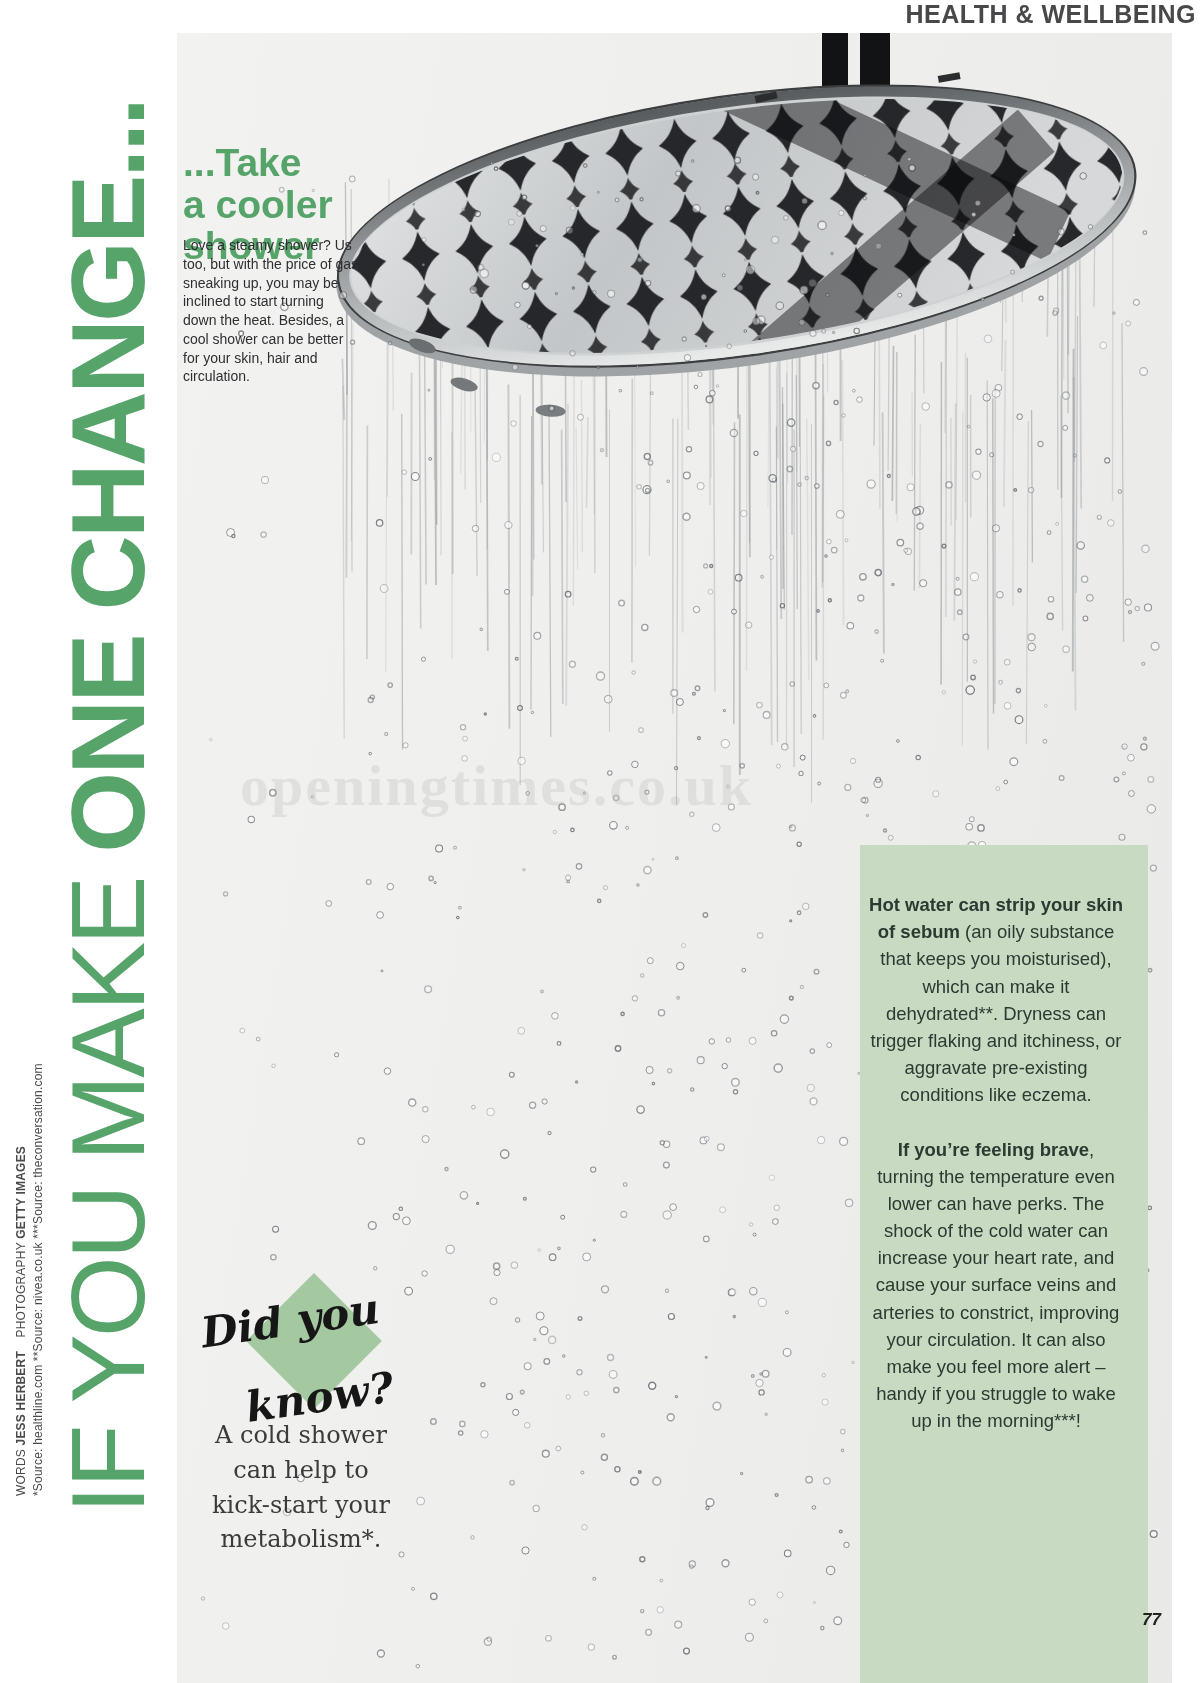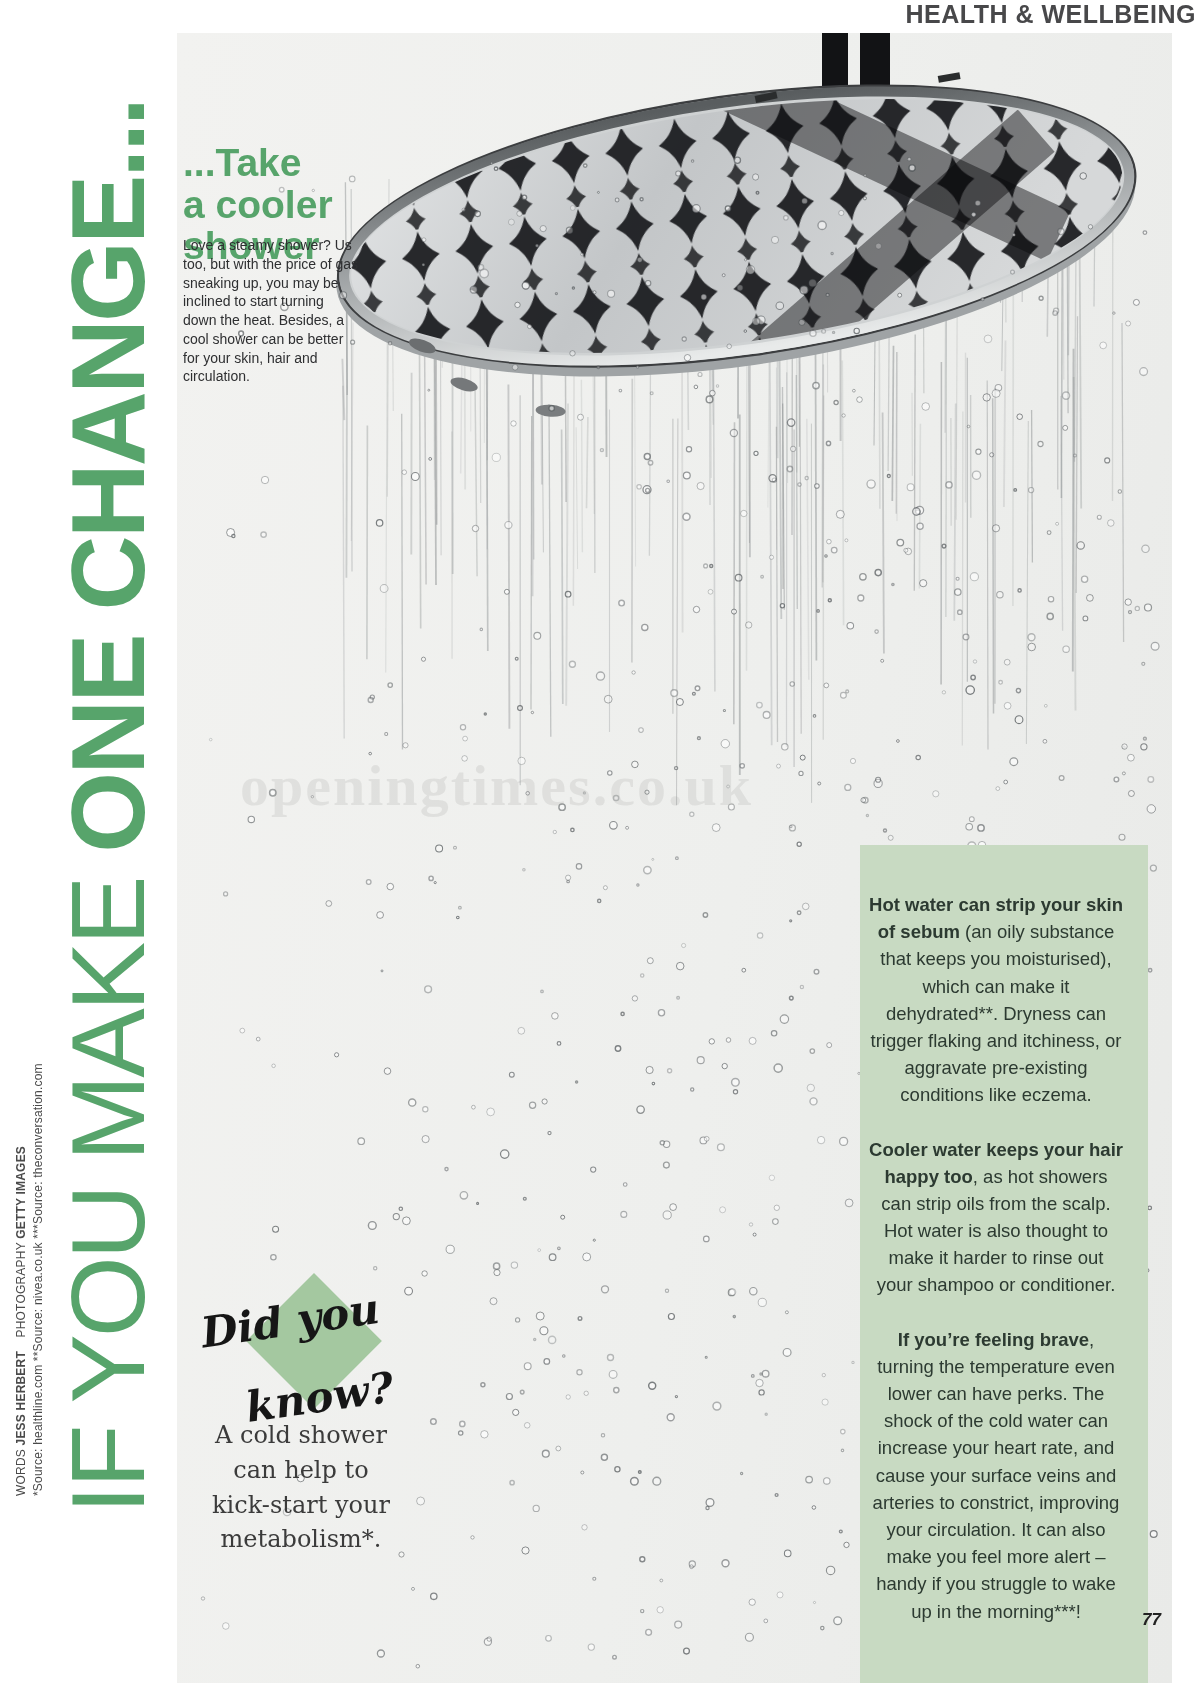--- a/index.html
+++ b/index.html
@@ -1029,17 +1029,16 @@
   <div>Did you</div>
   <div class="line2">know?</div>
 </div>
 <div class="fact">A cold shower
 can help to
 kick-start your
 metabolism*.</div>
 
 <div class="green-box">
   <p><strong>Hot water can strip your skin of sebum</strong><span> (an oily substance that keeps you moisturised), which can make it dehydrated**. Dryness can trigger flaking and itchiness, or aggravate pre-existing conditions like eczema.</span></p>
-  <p><strong>Cooler water keeps your hair happy too</strong><span>, as hot showers can strip oils from the scalp. Hot water is also thought to make it harder to rinse out your shampoo or conditioner.</span></p>
   <p><strong>If you’re feeling brave</strong><span>, turning the temperature even lower can have perks. The shock of the cold water can increase your heart rate, and cause your surface veins and arteries to constrict, improving your circulation. It can also make you feel more alert – handy if you struggle to wake up in the morning***!</span></p>
 </div>
 
 <div class="page-number">77</div>
 
 </body></html>

